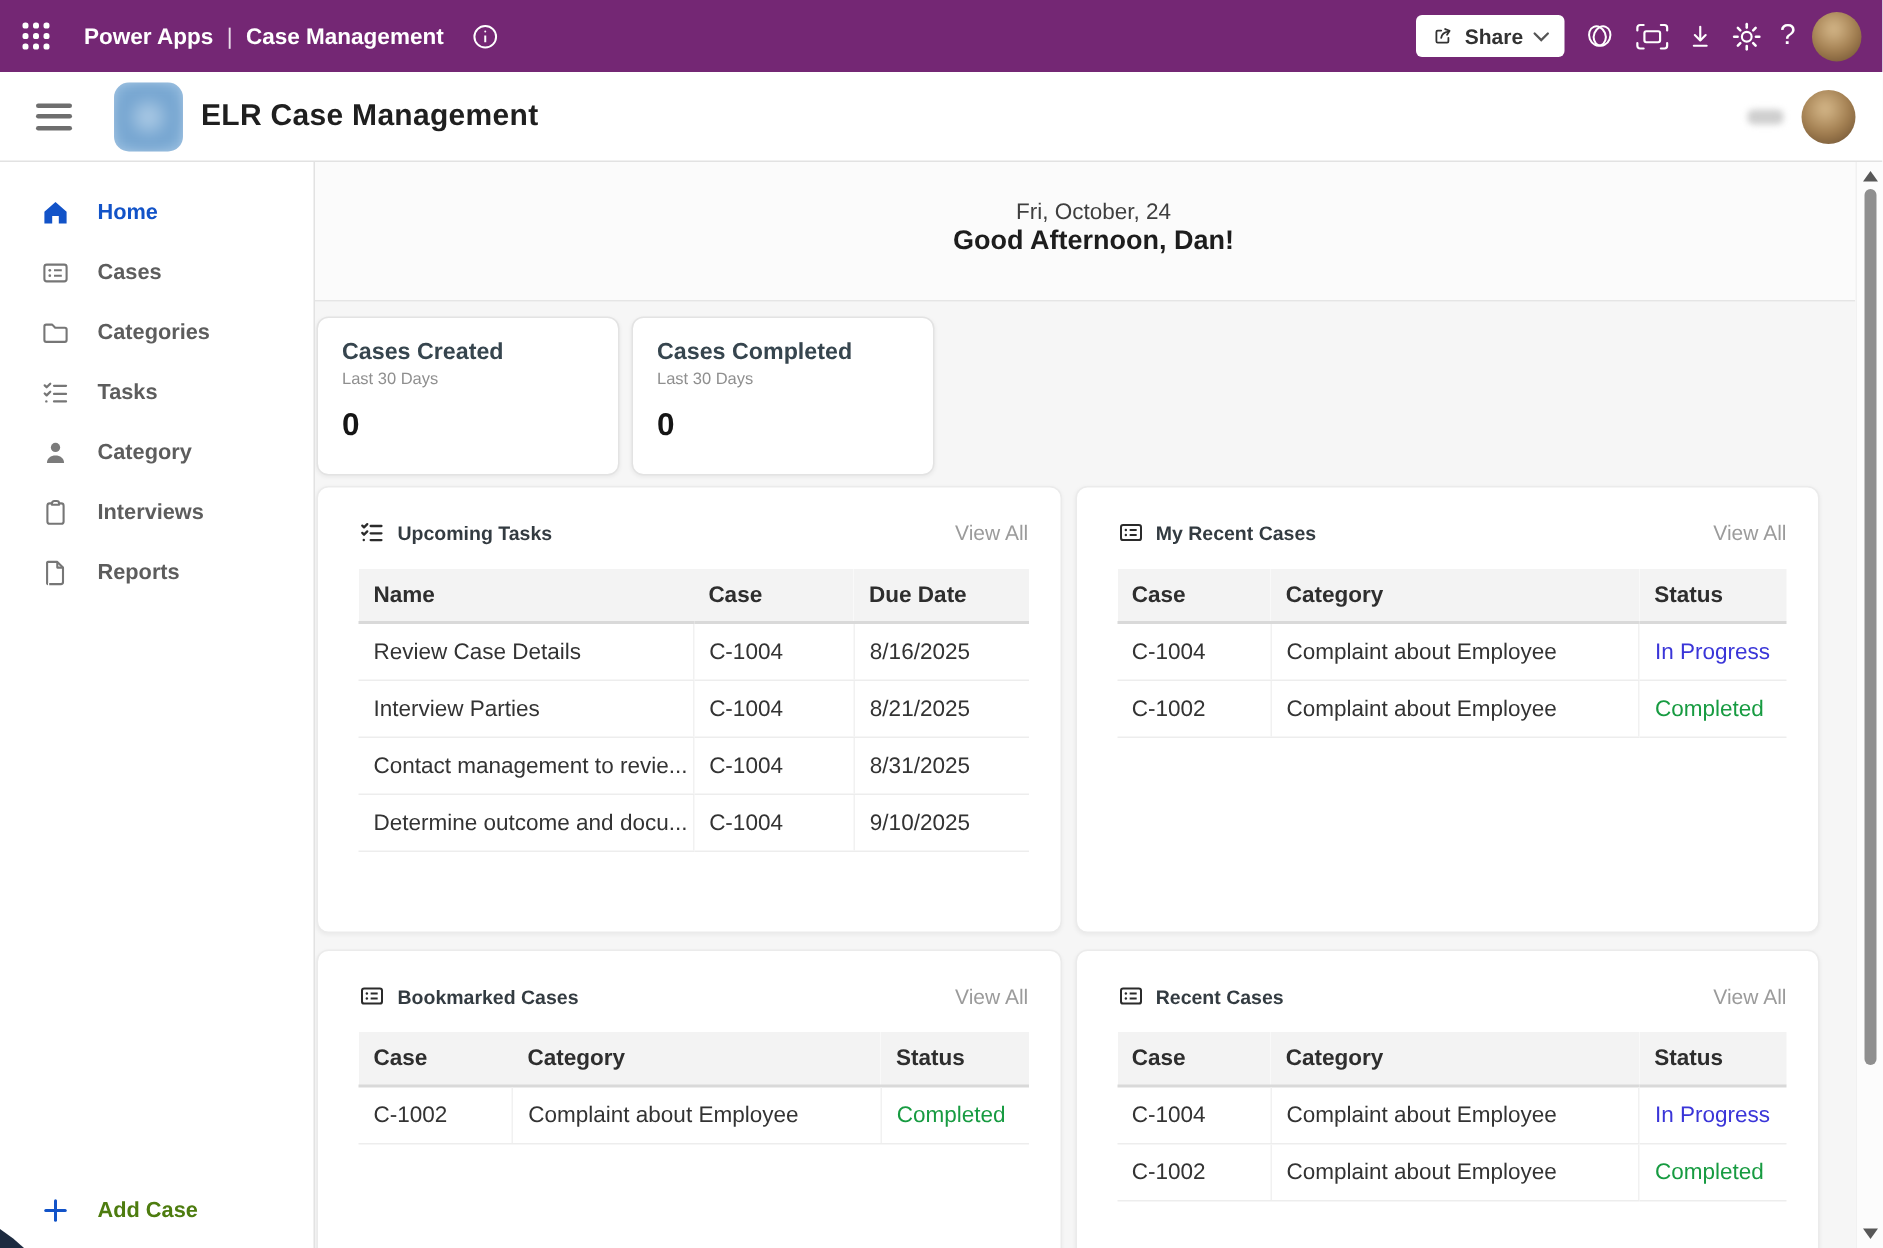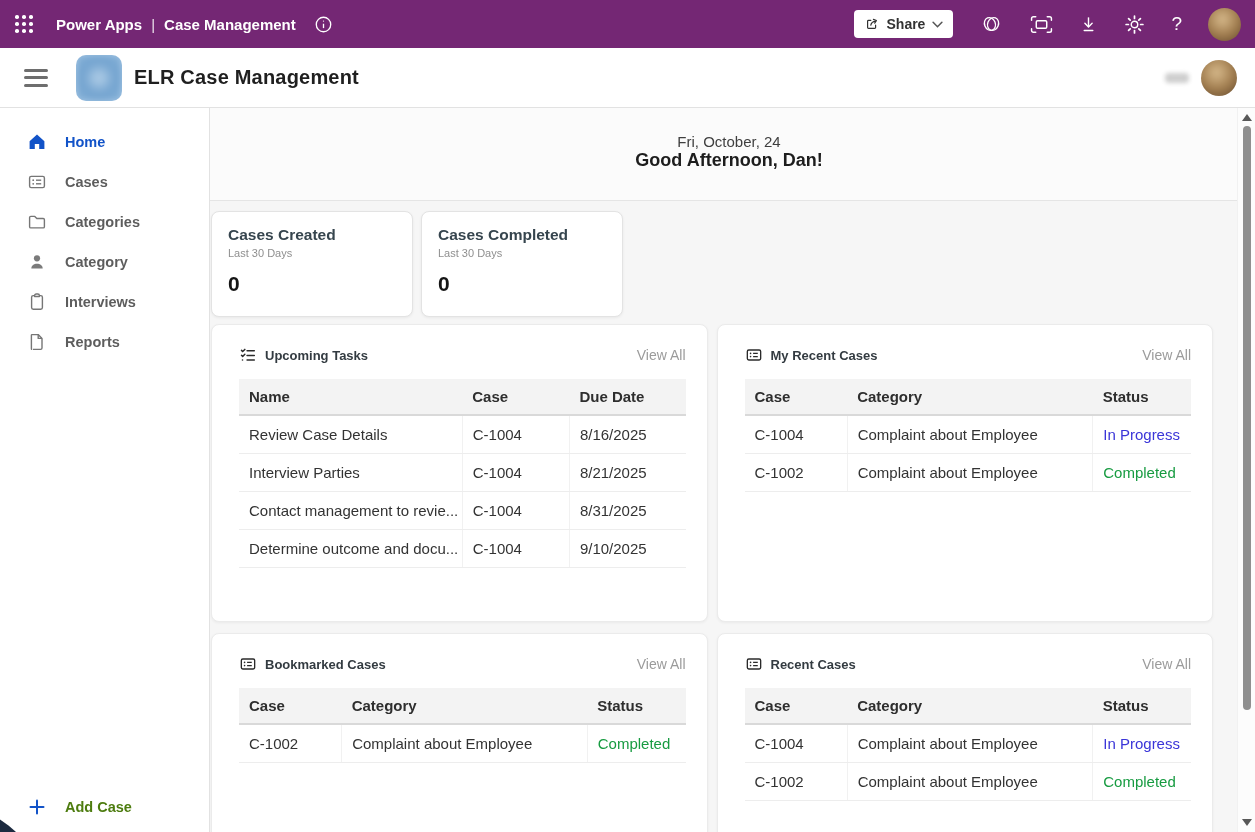--- a/index.html
+++ b/index.html
@@ -6,21 +6,21 @@
   html,body { width:1255px; height:832px; overflow:hidden; font-family:"Liberation Sans",sans-serif; background:#fff; }
   .stage { position:relative; width:1255px; height:832px; overflow:hidden; }
 
   
   .topbar { height:48px; background:#742774; display:flex; align-items:center; padding:0 14px 0 12px; color:#fff; }
   .waffle { width:24px; height:24px; display:grid; grid-template-columns:repeat(3,1fr); gap:3px; padding:3px; cursor:pointer; margin-right:20px; }
   .waffle span { width:3.5px; height:3.5px; background:#fff; border-radius:50%; }
   .topbar-title { display:flex; align-items:baseline; gap:9px; font-size:15px; font-weight:700; }
   .topbar-sep { font-weight:400; opacity:.85; }
   .info-btn { margin-left:18px; display:flex; align-items:center; }
-  .topbar-right { margin-left:auto; display:flex; align-items:center; gap:26px; }
+  .topbar-right { margin-left:auto; display:flex; align-items:center; gap:11px; }
   .share-btn { background:#fff; color:#323232; border:none; border-radius:4px; height:28px; padding:0 10px; display:flex; align-items:center; gap:7px; font-size:14px; font-weight:600; font-family:inherit; cursor:pointer; }
   .icon-btn { background:none; border:none; display:flex; align-items:center; cursor:pointer; padding:0; }
   .avatar { width:33px; height:33px; border-radius:50%; overflow:hidden; position:relative; }
   .avatar .blur { position:absolute; inset:-5px; filter:blur(3px); background:radial-gradient(circle at 45% 38%, #d8bb8d 0%, #a07c4e 45%, #5e452c 85%); }
 
   
   .appheader { height:60px; background:#fff; border-bottom:1px solid #e2e2e2; display:flex; align-items:center; padding:0 18px 0 24px; }
   .hamburger { width:24px; height:18px; display:flex; flex-direction:column; justify-content:space-between; background:none; border:none; cursor:pointer; padding:0; }
   .hamburger span { height:3px; background:#6e6e6e; border-radius:2px; }
   .app-logo { width:46px; height:46px; border-radius:10px; margin:0 12px 0 28px; overflow:hidden; position:relative; background:#e8f0f8; }
@@ -213,20 +213,33 @@
         </span>
         <span class="lbl">Cases</span>
       </div>
       <div class="nav-item">
         <span>
           <svg width="20" height="20" viewBox="0 0 20 20" fill="none" stroke="#767676" stroke-width="1.4" stroke-linejoin="round">
             <path d="M2.6 5.6 c0-.7.5-1.2 1.2-1.2 h4 l2 2.1 h6.4 c.7 0 1.2.5 1.2 1.2 v7 c0 .7-.5 1.2-1.2 1.2 H3.8 c-.7 0-1.2-.5-1.2-1.2 Z"></path>
           </svg>
         </span>
         <span class="lbl">Categories</span>
+      </div>
+      <div class="nav-item">
+        <span>
+          <svg width="20" height="20" viewBox="0 0 20 20" fill="none" stroke="#767676" stroke-width="1.5" stroke-linecap="round" stroke-linejoin="round">
+            <path d="M2.8 4.9 l1.3 1.3 L6.5 3.8"></path>
+              <line x1="9" y1="5.2" x2="17" y2="5.2"></line>
+            <path d="M2.8 10.3 l1.3 1.3 L6.5 9.2"></path>
+              <line x1="9" y1="10.6" x2="17" y2="10.6"></line>
+            <circle cx="3.9" cy="15.6" r="0.8" fill="#767676" stroke="none"></circle>
+              <line x1="9" y1="15.6" x2="17" y2="15.6"></line>
+          </svg>
+        </span>
+        <span class="lbl">Tasks</span>
       </div>
       <div class="nav-item">
         <span>
           <svg width="20" height="20" viewBox="0 0 20 20">
             <circle cx="10" cy="6.3" r="3.1" fill="#7b7b7b"></circle>
             <path d="M4.3 16.6 c0-3.2 2.6-4.9 5.7-4.9 s5.7 1.7 5.7 4.9 Z" fill="#7b7b7b"></path>
           </svg>
         </span>
         <span class="lbl">Category</span>
       </div>

